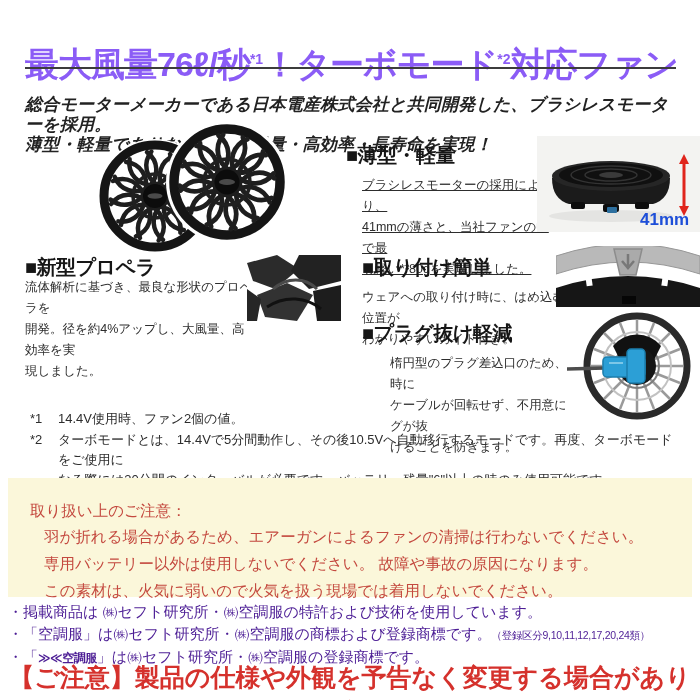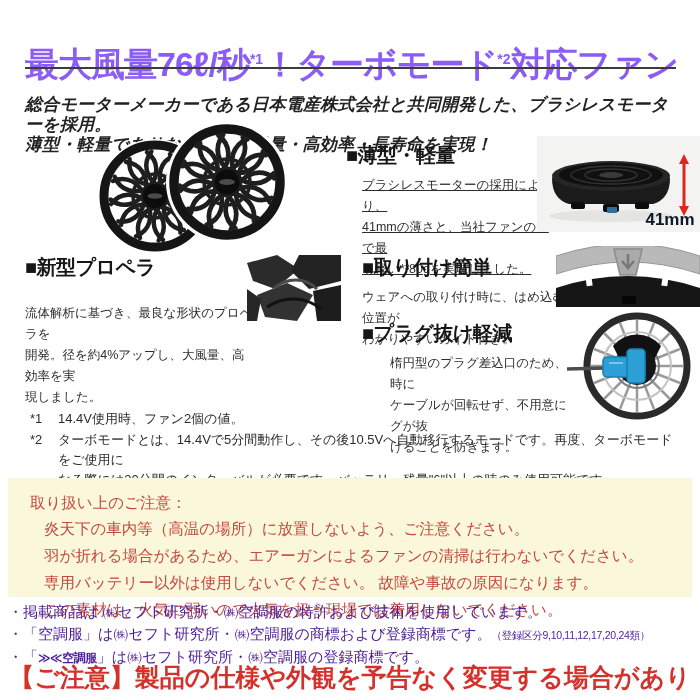--- a/index.html
+++ b/index.html
@@ -24,52 +24,52 @@
     position:absolute;left:25px;top:78px;width:660px;
     font-size:17px;font-weight:bold;line-height:20px;color:#222;
     white-space:pre-line;letter-spacing:0.2px;font-style:italic;
   }
 
   
   .photo{position:absolute;}
   .fans-image{left:85px;top:124px;width:210px;height:130px;}
   .thin-image{left:537px;top:136px;width:163px;height:96px;background:#f3f3f1;}
   .thin-label{
-    position:absolute;left:640px;top:210px;width:60px;text-align:center;
-    color:#0f172a;font-size:17px;font-weight:bold;letter-spacing:0;
+    position:absolute;left:640px;top:210px;width:60px;text-align:left;
+    color:#1d4ed8;font-size:17px;font-weight:bold;letter-spacing:0;
   }
   .propeller-image{left:247px;top:255px;width:94px;height:71px;}
   .guide-image{left:556px;top:246px;width:144px;height:61px;}
   .plug-image{left:565px;top:311px;width:135px;height:111px;}
 
   
   .sec-heading{
     position:absolute;font-size:20px;font-weight:900;color:#161616;
     letter-spacing:-0.5px;white-space:nowrap;line-height:26px;
   }
   .sec-body{
     position:absolute;font-size:12.5px;line-height:21px;color:#2d2d2d;
     white-space:pre-line;letter-spacing:0;
   }
   .h-thin{left:346px;top:142px;}      .b-thin{left:362px;top:175px;width:196px;text-decoration:underline;}
-  .h-prop{left:25px;top:254px;}       .b-prop{left:25px;top:303px;width:230px;}
+  .h-prop{left:25px;top:254px;}       .b-prop{left:25px;top:277px;width:230px;}
   .h-mount{left:362px;top:254px;}     .b-mount{left:362px;top:287px;width:212px;}
   .h-form{left:25px;top:336px;}       .b-form{left:25px;top:370px;width:355px;}
   .h-plug{left:362px;top:320px;}      .b-plug{left:362px;top:353px;width:212px;margin-left:28px;}
 
   
   .footnotes{position:absolute;left:30px;top:409px;width:655px;}
   .fn-row{display:flex;font-size:13px;line-height:20px;color:#2d2d2d;margin-bottom:1px;}
   .fn-marker{width:28px;flex:0 0 28px;}
   .fn-text{flex:1;white-space:pre-line;}
 
   
   .warning-box{
     position:absolute;left:8px;top:478px;width:684px;height:119px;
-    background:#fbf7da;box-sizing:border-box;padding:12px 0 0 22px;
+    background:#fbf7da;box-sizing:border-box;padding:20px 0 0 22px;
   }
   .warning-title{font-size:15.5px;line-height:25px;color:#c4493f;}
   .warning-line{font-size:15.5px;line-height:27px;color:#c4493f;padding-left:14px;}
 
   
   .trademarks{position:absolute;left:8px;top:601px;width:690px;}
   .tm-line{font-size:15px;line-height:21.5px;color:#4c1d95;white-space:nowrap;}
   .tm-small{font-size:10.5px;letter-spacing:-0.3px;}
   .tm-logo{font-weight:900;font-size:12px;letter-spacing:-0.5px;}
 
@@ -241,21 +241,20 @@
 なる際には30分間のインターバルが必要です。バッテリー残量"6"以上の時のみ使用可能です。</span>
     </div>
     <div class="fn-row">
       <span class="fn-marker">*3</span>
       <span class="fn-text">小型ファンを除く。</span>
     </div>
   </div>
 
   <div class="warning-box">
     <div class="warning-title">取り扱い上のご注意：</div>
-    <div class="warning-line">炎天下の車内等（高温の場所）に放置しないよう、ご注意ください。</div>
     <div class="warning-line">羽が折れる場合があるため、エアーガンによるファンの清掃は行わないでください。</div>
     <div class="warning-line">専用バッテリー以外は使用しないでください。 故障や事故の原因になります。</div>
     <div class="warning-line">この素材は、火気に弱いので火気を扱う現場では着用しないでください。</div>
   </div>
 
   <div class="trademarks">
     <div class="tm-line">
       <span>・掲載商品は ㈱セフト研究所・㈱空調服の特許および技術を使用しています。</span>
     </div>
     <div class="tm-line">

